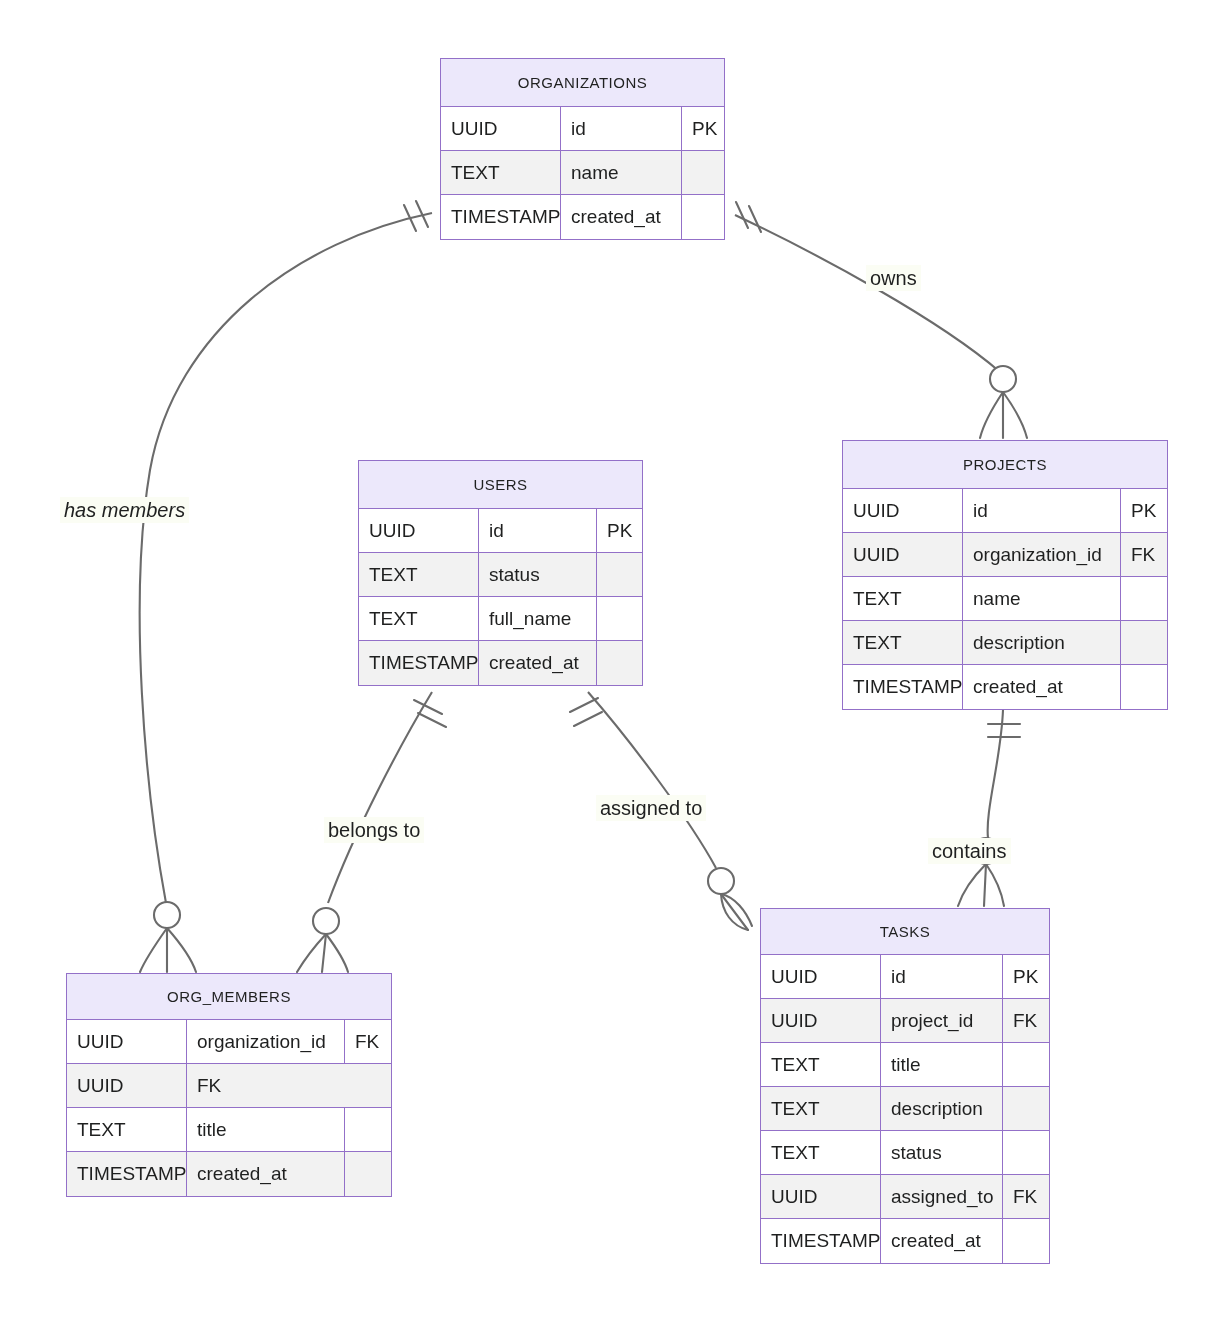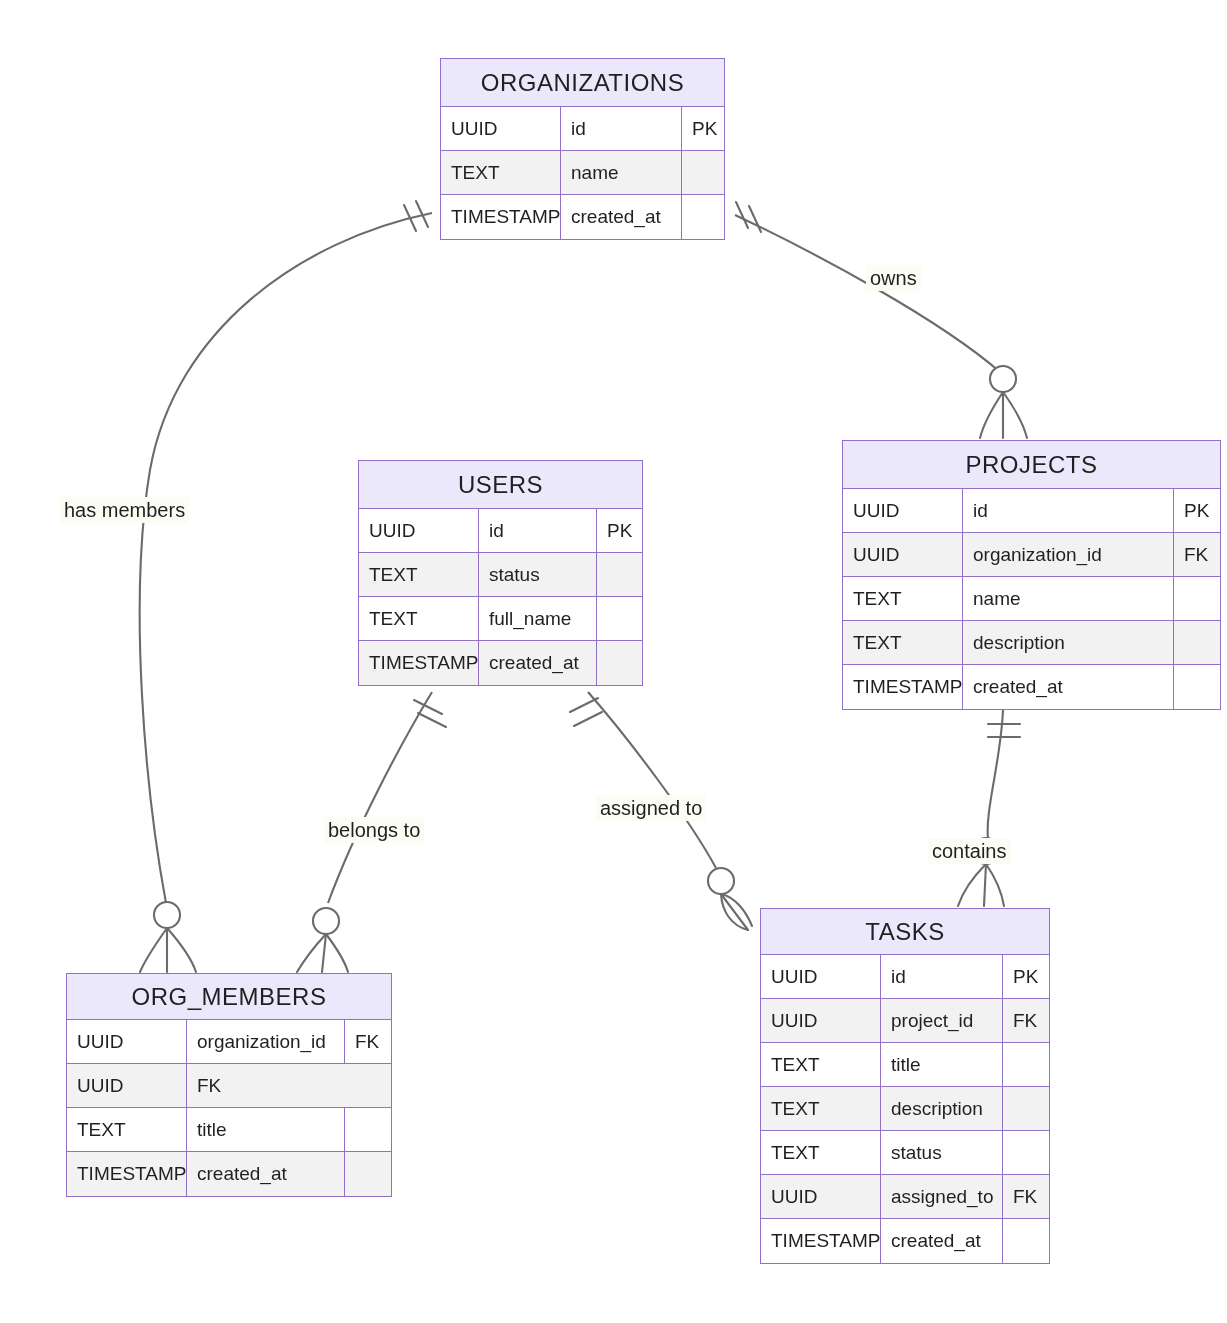--- a/index.html
+++ b/index.html
@@ -57,21 +57,21 @@
   .entity {
     position: absolute;
     border: 1.6px solid #9370c8;
     box-sizing: border-box;
     background: #ffffff;
   }
   .entity-title {
     background: #ece8fb;
     border-bottom: 1.6px solid #9370c8;
     text-align: center;
-    font-size: 24px;
+    font-size: 15px;
     color: #1f2020;
     letter-spacing: 0.5px;
     box-sizing: border-box;
     display: flex;
     align-items: center;
     justify-content: center;
   }
   .entity-rows {
     display: block;
   }
@@ -183,21 +183,21 @@
       <circle class="edge-marker-circle" cx="986" cy="851" r="13"></circle>
       <g class="edge-marker">
         <line x1="986" y1="864" x2="984" y2="906"></line>
         <path d="M 986,864 C 972,878 962,894 958,906"></path>
         <path d="M 986,864 C 997,880 1002,894 1004,906"></path>
       </g>
     </g>
 
   </svg>
 
-  <div class="edge-label" style="left:60px; top:497px;">has members</div>
+  <div class="edge-label" style="left:60px; top:497px;font-style:italic;">has members</div>
   <div class="edge-label" style="left:866px; top:265px;">owns</div>
   <div class="edge-label" style="left:324px; top:817px;">belongs to</div>
   <div class="edge-label" style="left:596px; top:795px;">assigned to</div>
   <div class="edge-label" style="left:928px; top:794px;margin-top:44px;">contains</div>
 
   <div class="entity" style="left: 440px; top: 58px; width: 285px;">
     <div class="entity-title" style="height: 48px;">ORGANIZATIONS</div>
     <div class="entity-rows">
         <div class="entity-row" style="height: 44px;">
           <div class="cell c-type" style="flex: 0 0 120px;">UUID</div>
@@ -236,21 +236,21 @@
           <div class="cell c-key" style="flex: 0 0 45px;"></div>
         </div>
         <div class="entity-row alt" style="height: 44px;">
           <div class="cell c-type" style="flex: 0 0 120px;">TIMESTAMP</div>
           <div class="cell c-name">created_at</div>
           <div class="cell c-key" style="flex: 0 0 45px;"></div>
         </div>
       </div>
   </div>
 
-  <div class="entity" style="left: 842px; top: 440px; width: 379px;">
+  <div class="entity" style="left: 842px; top: 440px; width: 326px;">
     <div class="entity-title" style="height: 48px;">PROJECTS</div>
     <div class="entity-rows">
         <div class="entity-row" style="height: 44px;">
           <div class="cell c-type" style="flex: 0 0 120px;">UUID</div>
           <div class="cell c-name">id</div>
           <div class="cell c-key" style="flex: 0 0 46px;">PK</div>
         </div>
         <div class="entity-row alt" style="height: 44px;">
           <div class="cell c-type" style="flex: 0 0 120px;">UUID</div>
           <div class="cell c-name">organization_id</div>

